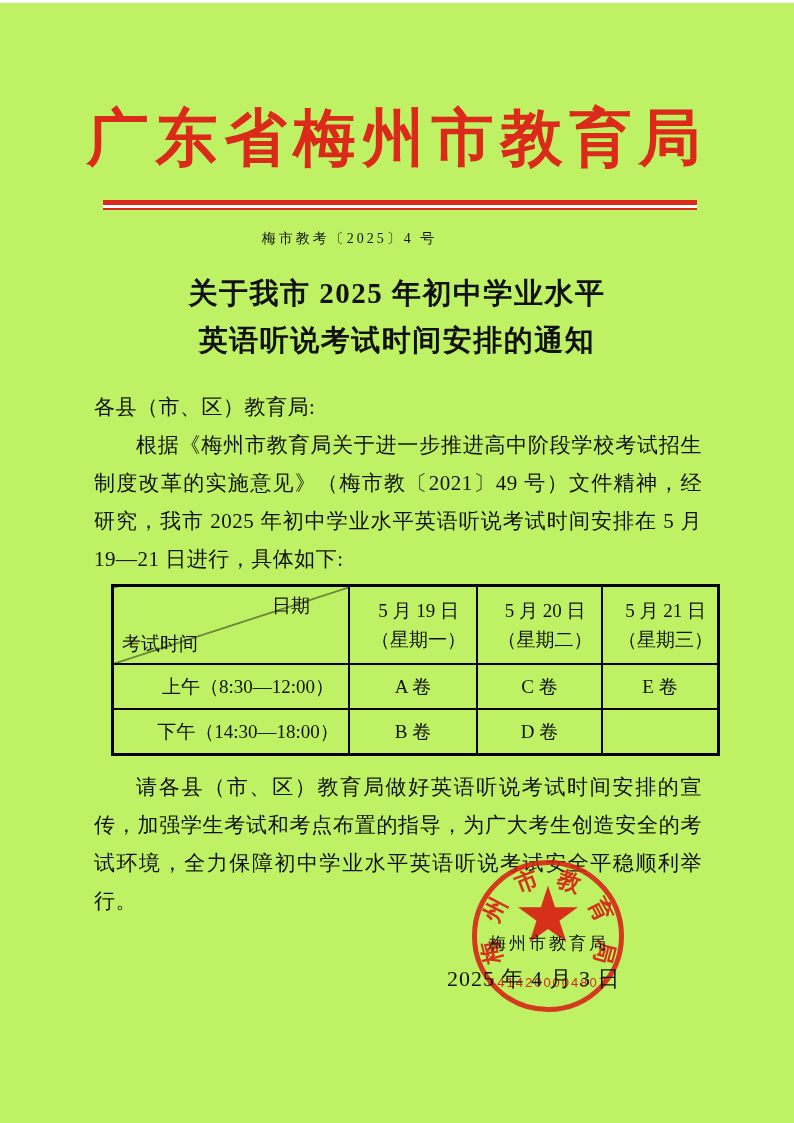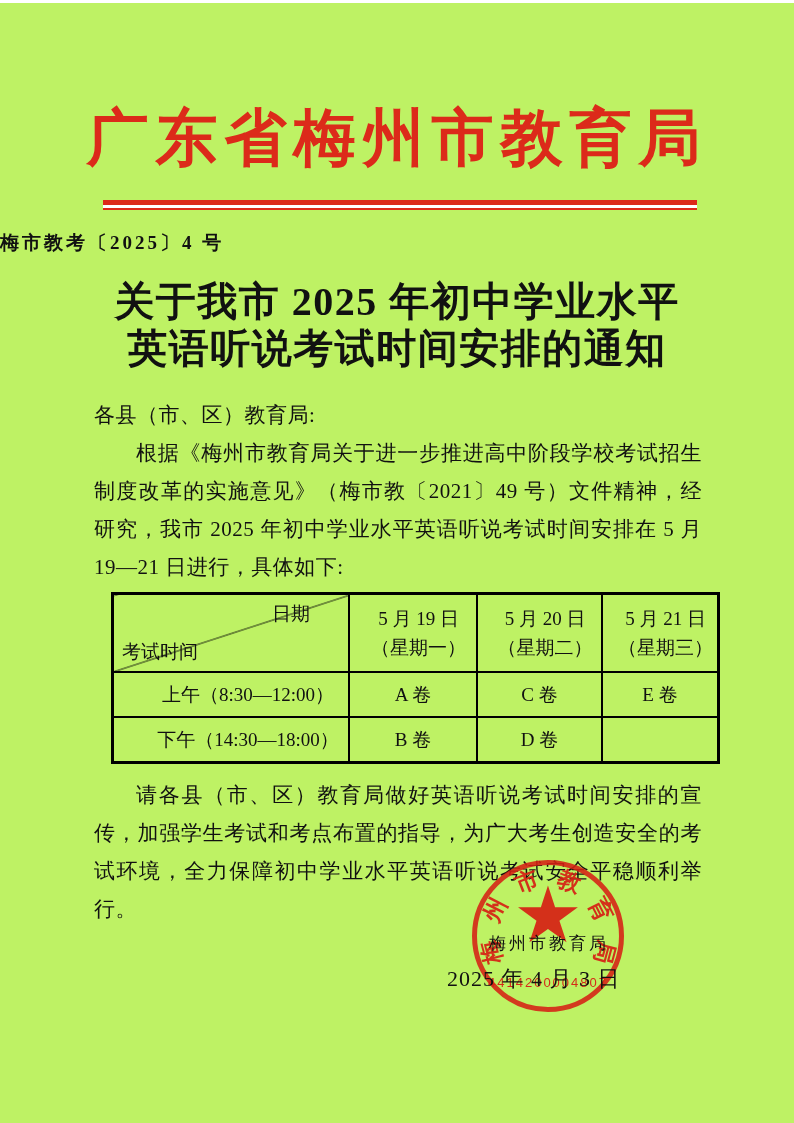--- a/index.html
+++ b/index.html
@@ -30,31 +30,30 @@
     height: 10px;
     background: linear-gradient(to bottom,
       #dc2a1a 0px, #dc2a1a 5px,
       #ffffff 5px, #ffffff 8px,
       #dc2a1a 8px, #dc2a1a 10px);
   }
 
   
   .doc-number {
     margin: 20px 95px 0 0;
-    text-align: left;
-    font-size: 19px;
+    text-align: center;
+    font-size: 14px;
     letter-spacing: 3px;
-    font-weight: bold;
   }
 
   
   .title {
     margin-top: 22px;
     text-align: center;
-    font-size: 40px;
+    font-size: 29px;
     font-weight: bold;
     line-height: 47px;
     letter-spacing: 1.5px;
   }
 
   
   .body-text {
     margin: 24px 92px 0 94px;
     font-size: 21px;
     line-height: 38px;

